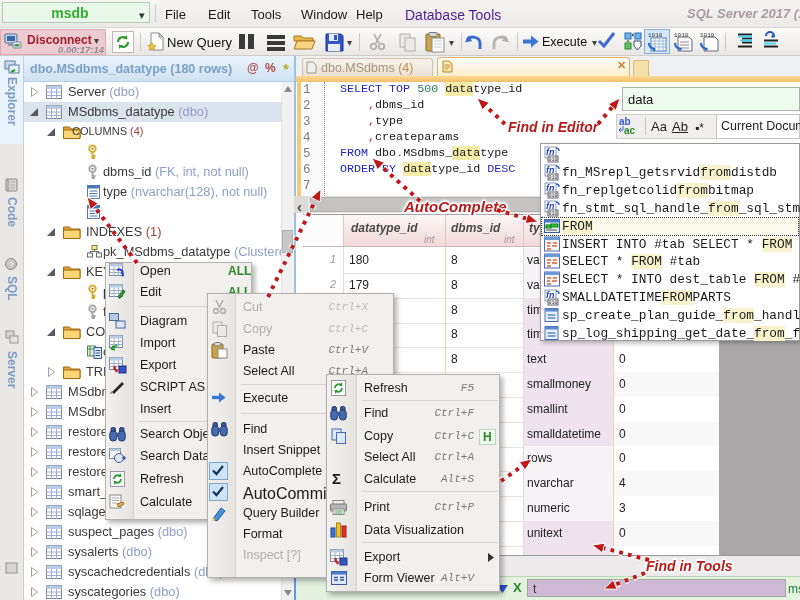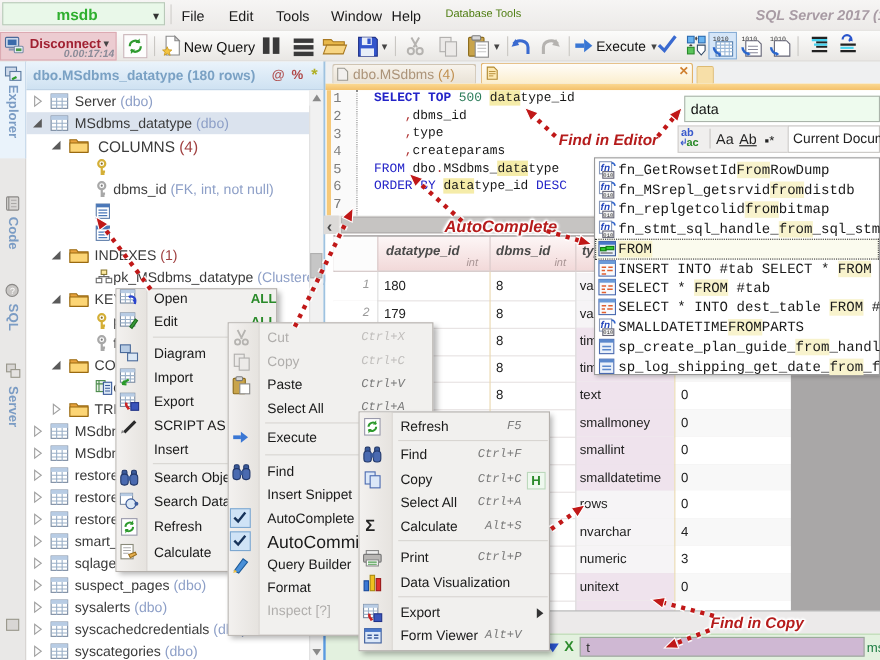--- a/index.html
+++ b/index.html
@@ -13,21 +13,21 @@
 <div style="left:0px;top:0px;width:800px;height:28px;background:linear-gradient(#f6f5f4,#eceae8);border-bottom:1px solid #d9d7d4;"></div>
 <div style="left:2px;top:2px;width:148px;height:21px;background:#e9f8e9;border:1px solid #b9c9b9;"></div>
 <div class="t" style="left:0px;top:6px;left:2px;width:136px;text-align:center;color:#2eaf2e;font-weight:bold;font-size:14px;">msdb</div>
 <div class="t" style="left:139px;top:10px;color:#333;font-size:11px;">▾</div>
 <div style="left:155px;top:4px;width:1px;height:18px;background:#cfcdca;"></div>
 <div class="t" style="left:165px;top:8px;font-size:13px;color:#1a1a1a;">File</div>
 <div class="t" style="left:208px;top:8px;font-size:13px;color:#1a1a1a;">Edit</div>
 <div class="t" style="left:251px;top:8px;font-size:13px;color:#1a1a1a;">Tools</div>
 <div class="t" style="left:301px;top:8px;font-size:13px;color:#1a1a1a;">Window</div>
 <div class="t" style="left:356px;top:8px;font-size:13px;color:#1a1a1a;">Help</div>
-<div class="t" style="left:405px;top:8px;font-size:10px;color:#4d7c0f;">Database Tools</div>
+<div class="t" style="left:405px;top:8px;font-size:14px;color:#4c1d95;">Database Tools</div>
 <div class="t" style="left:687px;top:7px;font-size:13px;color:#a89ba4;font-weight:bold;font-style:italic;">SQL Server 2017 (14</div>
 <div style="left:0px;top:28px;width:800px;height:28px;background:linear-gradient(#fcfcfb,#e9e7e4);border-bottom:1px solid #cfcdc9;"></div>
 <div style="left:0px;top:29px;width:106px;height:26px;background:#ecccd1;border:1px solid #dcaab2;"></div>
 
 <svg style="left:4px;top:32px" width="18" height="18" viewBox="0 0 18 18">
 <rect x="1" y="2" width="12" height="9" rx="1" fill="#cdd9ea" stroke="#4a6a9a"></rect>
 <rect x="3" y="4" width="8" height="5" fill="#3a6aaa"></rect>
 <rect x="4" y="12" width="6" height="2" fill="#8a9ab5"></rect>
 <rect x="9" y="10" width="8" height="6" rx="1" fill="#e8eef8" stroke="#7a8aa5"></rect>
 <rect x="10.5" y="12" width="5" height="2.5" fill="#4a9a4a"></rect>
@@ -191,37 +191,38 @@
       <path d="M0.5 7h15M0.5 10.5h15M5.5 4v10M10.5 4v10" stroke="#9ab0c8"></path>
     </svg>
     <div class="t" style="left:68px;top:106px;font-size:12.8px;"><span style="color:#3a3a3a">MSdbms_datatype</span> <span style="color:#8d9fc7">(dbo)</span></div>
 <svg style="left:46px;top:127px" width="10" height="10" viewBox="0 0 10 10">
       <path d="M9 1v8H1z" fill="#5a5a5a"></path>
     </svg>
     <svg style="left:63px;top:125px" width="18" height="14" viewBox="0 0 18 14">
       <path d="M0.5 2 h6l1.5 2h9v9h-16z" fill="#e8a33d" stroke="#9a6a10"></path>
       <path d="M0.5 5h16.5v8.5H0.5z" fill="#fcd575" stroke="#9a6a10"></path>
     </svg>
-    <div class="t" style="left:89px;top:126px;font-size:14px;"><span style="color:#3a3a3a">COLUMNS</span> <span style="color:#a04040">(4)</span></div>
+    <div class="t" style="left:72px;top:126px;font-size:11px;"><span style="color:#3a3a3a">COLUMNS</span> <span style="color:#a04040">(4)</span></div>
 <svg style="left:87px;top:145px" width="11" height="15" viewBox="0 0 11 15">
       <circle cx="5.5" cy="3.8" r="3.2" fill="none" stroke="#d4af37" stroke-width="2"></circle>
       <path d="M5.5 7v7M5.5 11h3M5.5 13h2.5" stroke="#d4af37" stroke-width="2"></path>
       <circle cx="5.5" cy="3.8" r="1" fill="#8a6d1a"></circle>
     </svg>
 <svg style="left:87px;top:165px" width="11" height="15" viewBox="0 0 11 15">
       <circle cx="5.5" cy="3.8" r="3.2" fill="none" stroke="#a8a8a8" stroke-width="2"></circle>
       <path d="M5.5 7v7M5.5 11h3M5.5 13h2.5" stroke="#a8a8a8" stroke-width="2"></path>
       <circle cx="5.5" cy="3.8" r="1" fill="#787878"></circle>
     </svg>
     <div class="t" style="left:103px;top:166px;font-size:12.8px;"><span style="color:#3a3a3a">dbms_id</span> <span style="color:#8d9fc7">(FK, int, not null)</span></div>
 <svg style="left:87px;top:185px" width="13" height="14" viewBox="0 0 13 14">
       <rect x="0.5" y="0.5" width="12" height="13" fill="#fff" stroke="#5a7aa8"></rect>
       <rect x="0.5" y="0.5" width="12" height="3" fill="#4a77b8"></rect>
       <path d="M2.5 6h8M2.5 8.5h8M2.5 11h8" stroke="#4a77b8"></path>
     </svg>
+    <div class="t" style="left:103px;top:186px;font-size:12.8px;"><span style="color:#3a3a3a">type</span> <span style="color:#8d9fc7">(nvarchar(128), not null)</span></div>
 <svg style="left:87px;top:205px" width="13" height="14" viewBox="0 0 13 14">
       <rect x="0.5" y="0.5" width="12" height="13" fill="#fff" stroke="#5a7aa8"></rect>
       <rect x="0.5" y="0.5" width="12" height="3" fill="#4a77b8"></rect>
       <path d="M2.5 6h8M2.5 8.5h8M2.5 11h8" stroke="#4a77b8"></path>
     </svg>
 <svg style="left:46px;top:227px" width="10" height="10" viewBox="0 0 10 10">
       <path d="M9 1v8H1z" fill="#5a5a5a"></path>
     </svg>
     <svg style="left:63px;top:225px" width="18" height="14" viewBox="0 0 18 14">
       <path d="M0.5 2 h6l1.5 2h9v9h-16z" fill="#e8a33d" stroke="#9a6a10"></path>
@@ -405,21 +406,21 @@
 <div style="left:297px;top:82px;width:4px;height:114px;background:#f6c979;"></div>
 <div style="left:301px;top:82px;width:23px;height:114px;background:#fafafa;"></div>
 <div style="left:324px;top:82px;width:1px;height:114px;border-left:1px dotted #8a8a8a;"></div>
 <div class="t" style="left:303px;top:84px;font-size:12.5px;color:#7e7e7e;font-family:'Liberation Mono',monospace;">1</div>
 <div class="t" style="left:303px;top:100px;font-size:12.5px;color:#7e7e7e;font-family:'Liberation Mono',monospace;">2</div>
 <div class="t" style="left:303px;top:116px;font-size:12.5px;color:#7e7e7e;font-family:'Liberation Mono',monospace;">3</div>
 <div class="t" style="left:303px;top:132px;font-size:12.5px;color:#7e7e7e;font-family:'Liberation Mono',monospace;">4</div>
 <div class="t" style="left:303px;top:148px;font-size:12.5px;color:#7e7e7e;font-family:'Liberation Mono',monospace;">5</div>
 <div class="t" style="left:303px;top:164px;font-size:12.5px;color:#7e7e7e;font-family:'Liberation Mono',monospace;">6</div>
 <div class="t" style="left:303px;top:180px;font-size:12.5px;color:#7e7e7e;font-family:'Liberation Mono',monospace;">7</div>
-<div class="t mono" style="left:340px;top:84px;font-size:11.7px;letter-spacing:0;"><span style="color:#2424c8;font-weight:bold;">SELECT TOP </span><span style="color:#2e7d5b;">500</span><span style="color:#161616;"> </span><span style="color:#161616;background:#f5eca9;">data</span><span style="color:#161616;">type_id</span></div>
+<div class="t mono" style="left:340px;top:84px;font-size:11.7px;letter-spacing:0;"><span style="color:#2424c8;">SELECT TOP </span><span style="color:#2e7d5b;">500</span><span style="color:#161616;"> </span><span style="color:#161616;background:#f5eca9;">data</span><span style="color:#161616;">type_id</span></div>
 <div class="t mono" style="left:340px;top:100px;font-size:11.7px;letter-spacing:0;"><span style="color:#161616;">    </span><span style="color:#b03434;">,</span><span style="color:#161616;">dbms_id</span></div>
 <div class="t mono" style="left:340px;top:116px;font-size:11.7px;letter-spacing:0;"><span style="color:#161616;">    </span><span style="color:#b03434;">,</span><span style="color:#161616;">type</span></div>
 <div class="t mono" style="left:340px;top:132px;font-size:11.7px;letter-spacing:0;"><span style="color:#161616;">    </span><span style="color:#b03434;">,</span><span style="color:#161616;">createparams</span></div>
 <div class="t mono" style="left:340px;top:148px;font-size:11.7px;letter-spacing:0;"><span style="color:#2424c8;">FROM </span><span style="color:#161616;">dbo</span><span style="color:#b03434;">.</span><span style="color:#161616;">MSdbms_</span><span style="color:#161616;background:#f5eca9;">data</span><span style="color:#161616;">type</span></div>
 <div class="t mono" style="left:340px;top:164px;font-size:11.7px;letter-spacing:0;"><span style="color:#2424c8;">ORDER BY </span><span style="color:#161616;background:#f5eca9;">data</span><span style="color:#161616;">type_id </span><span style="color:#2424c8;">DESC</span></div>
 <div style="left:296px;top:196px;width:504px;height:17px;background:#e7e5e3;"></div>
 <div style="left:294px;top:196px;width:14px;height:17px;background:#dcdad8;"></div>
 <div class="t" style="left:297px;top:199px;font-size:15px;font-weight:bold;color:#4a4a4a;">‹</div>
 <div style="left:310px;top:197px;width:330px;height:15px;background:#c6c4c2;border:1px solid #b2b0ae;"></div>
 <div style="left:622px;top:87px;width:178px;height:24px;background:#eefbee;border:1px solid #aab4aa;"></div>
@@ -577,21 +578,20 @@
 <div class="t" style="left:533px;top:583px;font-size:12px;color:#333;">t</div>
 <div class="t" style="left:788px;top:583px;font-size:12px;color:#1a7a40;">ms</div>
 <div style="left:540px;top:143px;width:260px;height:198px;background:#fff;border:1px solid #9a9a9a;box-shadow:2px 2px 4px rgba(0,0,0,0.25);"></div>
 <svg style="left:544px;top:146px" width="16" height="16" viewBox="0 0 16 16">
       <rect x="1" y="1" width="11" height="11" fill="#fff" stroke="#8899bb"></rect>
       <text x="2" y="9" font-size="9" font-style="italic" font-weight="bold" fill="#2244bb">fn</text>
       <path d="M12 2 a3 3 0 0 1 3 3" fill="none" stroke="#3366cc" stroke-width="1.5"></path>
       <rect x="4" y="10" width="10" height="6" fill="#f2f2f2" stroke="#667"></rect>
       <text x="4.5" y="15" font-size="5" font-family="Liberation Mono" fill="#333">010</text>
     </svg>
-<div class="t mono" style="left:562px;top:149px;font-size:12.8px;"><span style="color:#1a1a1a">fn_GetRowsetId</span><span style="color:#1a1a1a;background:#f8f3cd">From</span><span style="color:#1a1a1a">RowDump</span></div>
 <svg style="left:544px;top:164px" width="16" height="16" viewBox="0 0 16 16">
       <rect x="1" y="1" width="11" height="11" fill="#fff" stroke="#8899bb"></rect>
       <text x="2" y="9" font-size="9" font-style="italic" font-weight="bold" fill="#2244bb">fn</text>
       <path d="M12 2 a3 3 0 0 1 3 3" fill="none" stroke="#3366cc" stroke-width="1.5"></path>
       <rect x="4" y="10" width="10" height="6" fill="#f2f2f2" stroke="#667"></rect>
       <text x="4.5" y="15" font-size="5" font-family="Liberation Mono" fill="#333">010</text>
     </svg>
 <div class="t mono" style="left:562px;top:167px;font-size:12.8px;"><span style="color:#1a1a1a">fn_MSrepl_getsrvid</span><span style="color:#1a1a1a;background:#f8f3cd">from</span><span style="color:#1a1a1a">distdb</span></div>
 <svg style="left:544px;top:182px" width="16" height="16" viewBox="0 0 16 16">
       <rect x="1" y="1" width="11" height="11" fill="#fff" stroke="#8899bb"></rect>
@@ -853,21 +853,21 @@
     </svg>
 <div class="t" style="left:364px;top:572px;font-size:12.5px;color:#1a1a1a;">Form Viewer</div>
     <div class="t mono it" style="left:auto;right:326px;top:573px;font-size:11px;color:#7a7a7a;">Alt+V</div>
     <svg style="left:331px;top:571px" width="16" height="14" viewBox="0 0 16 14">
       <rect x="0.5" y="0.5" width="15" height="13" fill="#dce8f8" stroke="#3a5a9a"></rect>
       <rect x="0.5" y="0.5" width="15" height="3" fill="#4a77c8"></rect>
       <path d="M3 6.5h4M3 9h4M9 6.5h4M9 9h4" stroke="#3a5a9a" stroke-width="1.4"></path>
     </svg>
 <div class="t" style="left:508px;top:120px;font-size:15px;font-weight:bold;font-style:italic;color:#b51c1c;text-shadow:-1px -1px 1px #fff,1px -1px 1px #fff,-1px 1px 1px #fff,1px 1px 1px #fff,-2px 0 2px #fff,2px 0 2px #fff,0 -2px 2px #fff,0 2px 2px #fff,0 0 4px #fff;font-size:14px;">Find in Editor</div>
 <div class="t" style="left:404px;top:199px;font-size:15px;font-weight:bold;font-style:italic;color:#b51c1c;text-shadow:-1px -1px 1px #fff,1px -1px 1px #fff,-1px 1px 1px #fff,1px 1px 1px #fff,-2px 0 2px #fff,2px 0 2px #fff,0 -2px 2px #fff,0 2px 2px #fff,0 0 4px #fff;">AutoComplete</div>
-<div class="t" style="left:646px;top:559px;font-size:15px;font-weight:bold;font-style:italic;color:#b51c1c;text-shadow:-1px -1px 1px #fff,1px -1px 1px #fff,-1px 1px 1px #fff,1px 1px 1px #fff,-2px 0 2px #fff,2px 0 2px #fff,0 -2px 2px #fff,0 2px 2px #fff,0 0 4px #fff;font-size:14px;">Find in Copy</div>
+<div class="t" style="left:646px;top:559px;font-size:15px;font-weight:bold;font-style:italic;color:#b51c1c;text-shadow:-1px -1px 1px #fff,1px -1px 1px #fff,-1px 1px 1px #fff,1px 1px 1px #fff,-2px 0 2px #fff,2px 0 2px #fff,0 -2px 2px #fff,0 2px 2px #fff,0 0 4px #fff;font-size:14px;">Find in Tools</div>
 <svg style="left:0;top:0;pointer-events:none" width="800" height="600" viewBox="0 0 800 600">
       <line x1="505" y1="124" x2="484.327934916263" y2="104.80451099367278" stroke="#ffffff" stroke-width="7" stroke-dasharray="4,5" opacity="0.85"></line>
       <line x1="505" y1="124" x2="484.327934916263" y2="104.80451099367278" stroke="#c01818" stroke-width="4" stroke-dasharray="3.8,5.2"></line>
       <polygon points="477,98 489.195777396352,102.50144573427583 482.3912664026792,109.82938065053882" fill="#c01818" stroke="#fff" stroke-width="1"></polygon>
       <line x1="598" y1="124" x2="613.5405775853383" y2="105.63386285369114" stroke="#ffffff" stroke-width="7" stroke-dasharray="4,5" opacity="0.85"></line>
       <line x1="598" y1="124" x2="613.5405775853383" y2="105.63386285369114" stroke="#c01818" stroke-width="4" stroke-dasharray="3.8,5.2"></line>
       <polygon points="620,98 616.0656245292515,110.39034663176024 608.4317616755603,103.93092421709851" fill="#c01818" stroke="#fff" stroke-width="1"></polygon>
       <line x1="420" y1="201" x2="379.4483533572306" y2="164.6724832158524" stroke="#ffffff" stroke-width="7" stroke-dasharray="4,5" opacity="0.85"></line>
       <line x1="420" y1="201" x2="379.4483533572306" y2="164.6724832158524" stroke="#c01818" stroke-width="4" stroke-dasharray="3.8,5.2"></line>
       <polygon points="372,158 384.2742656366029,162.28280318040757 377.6017824207505,169.73115653763816" fill="#c01818" stroke="#fff" stroke-width="1"></polygon>

